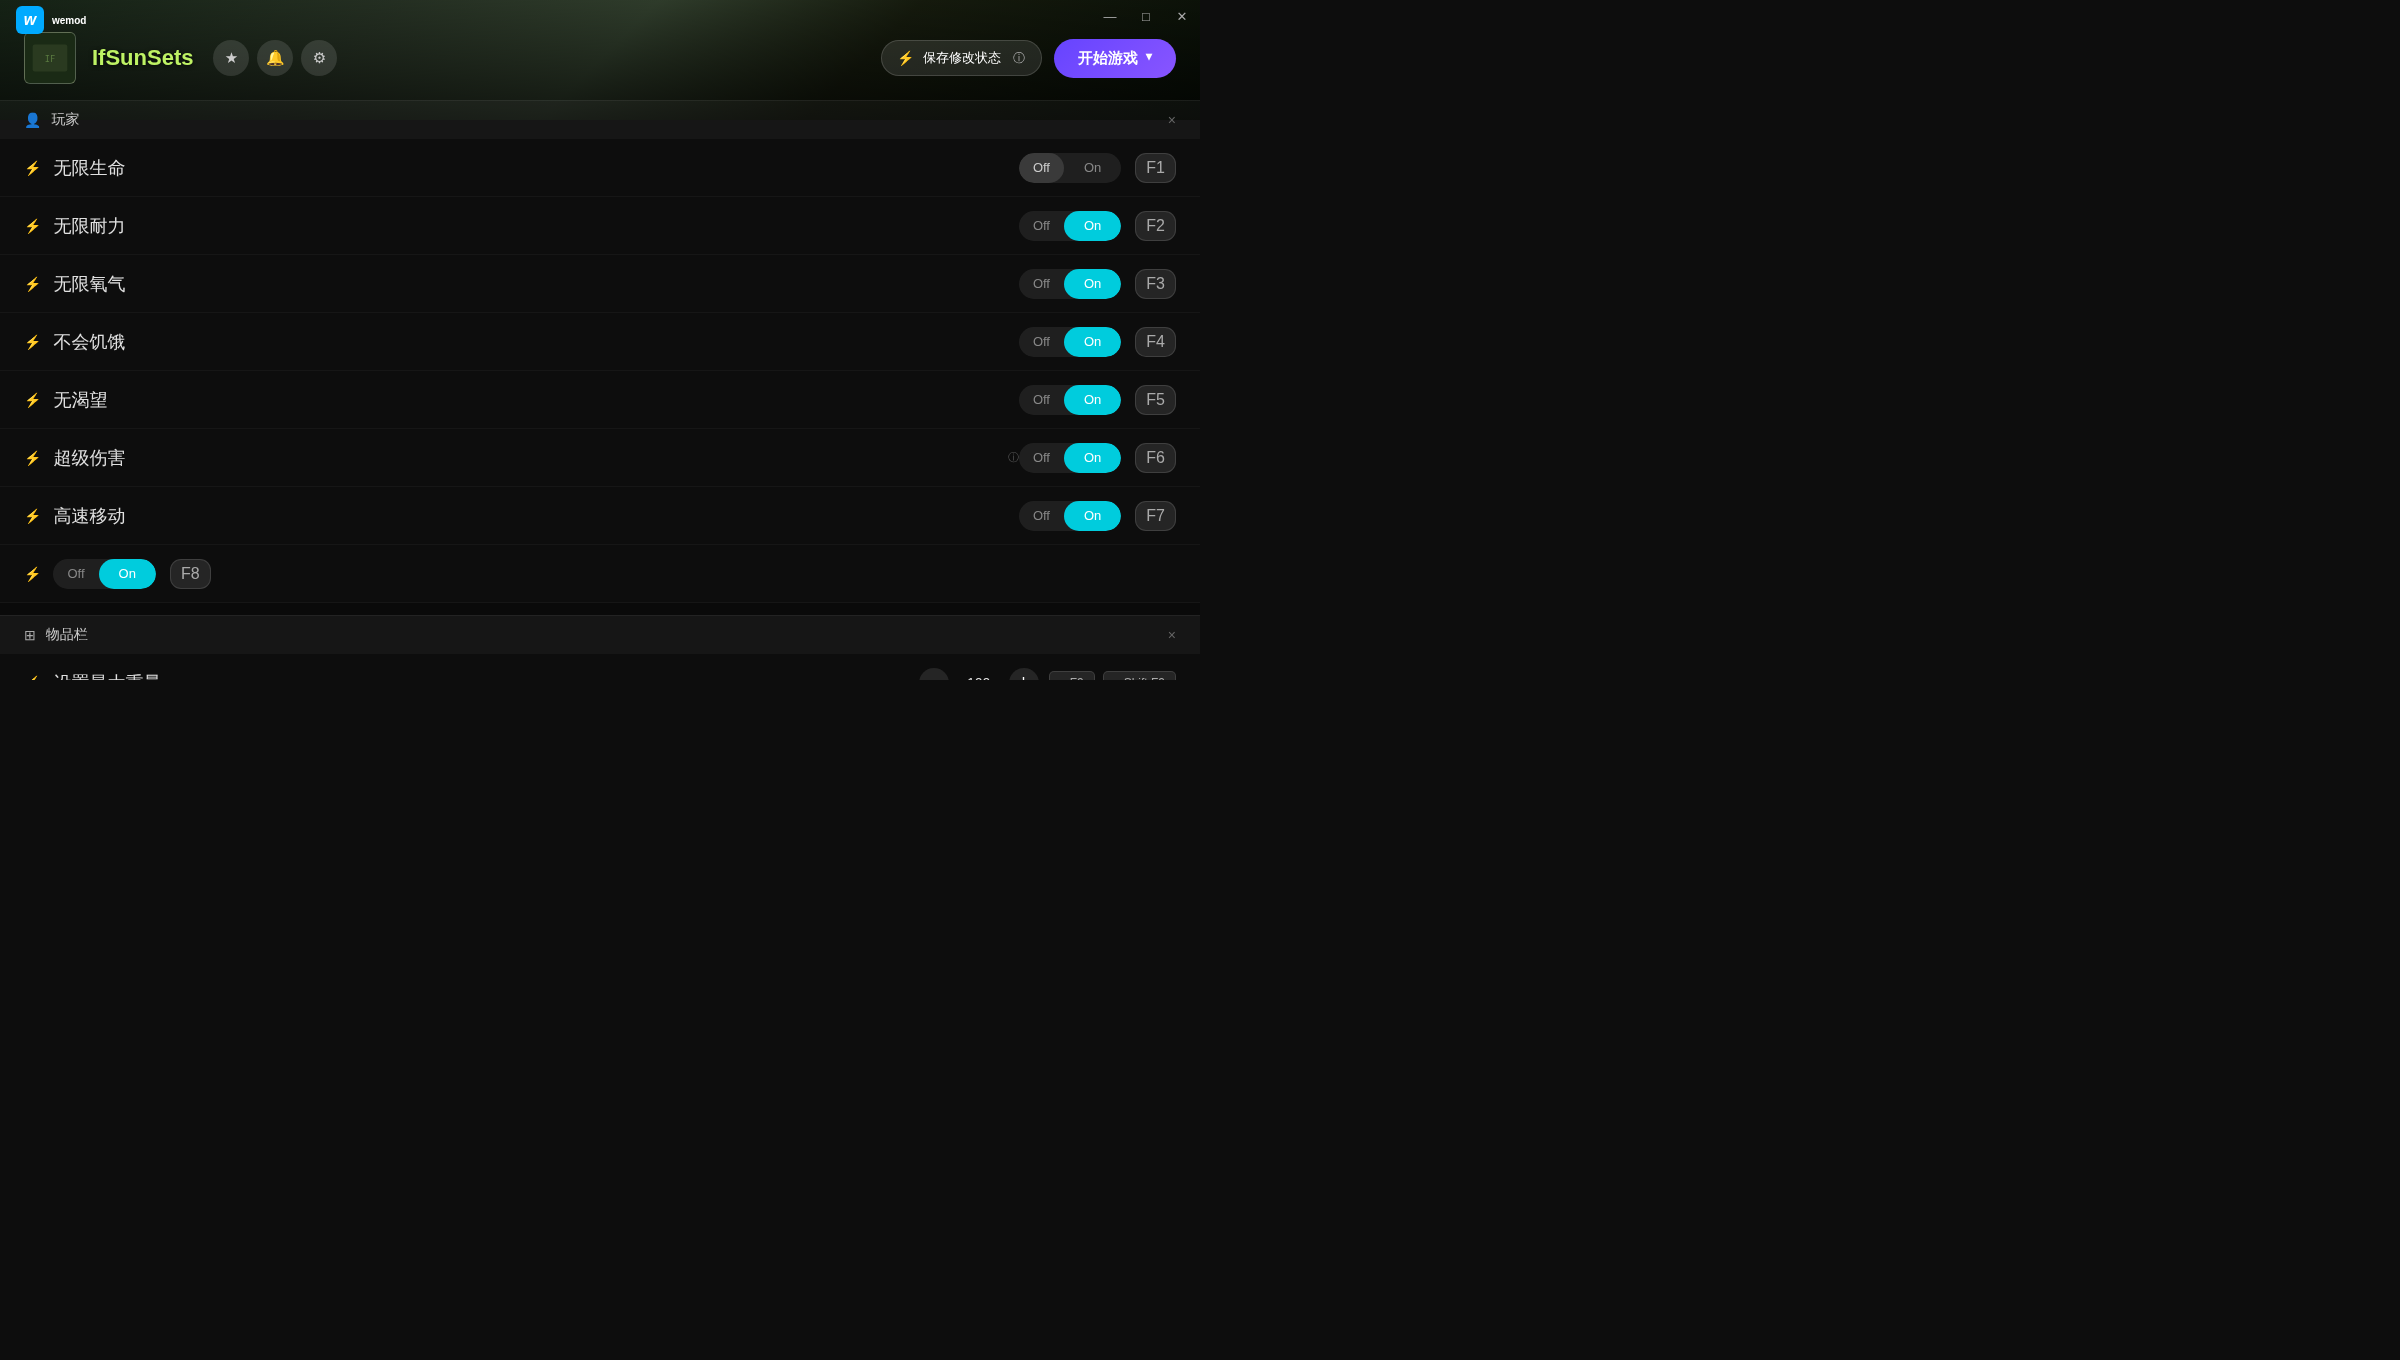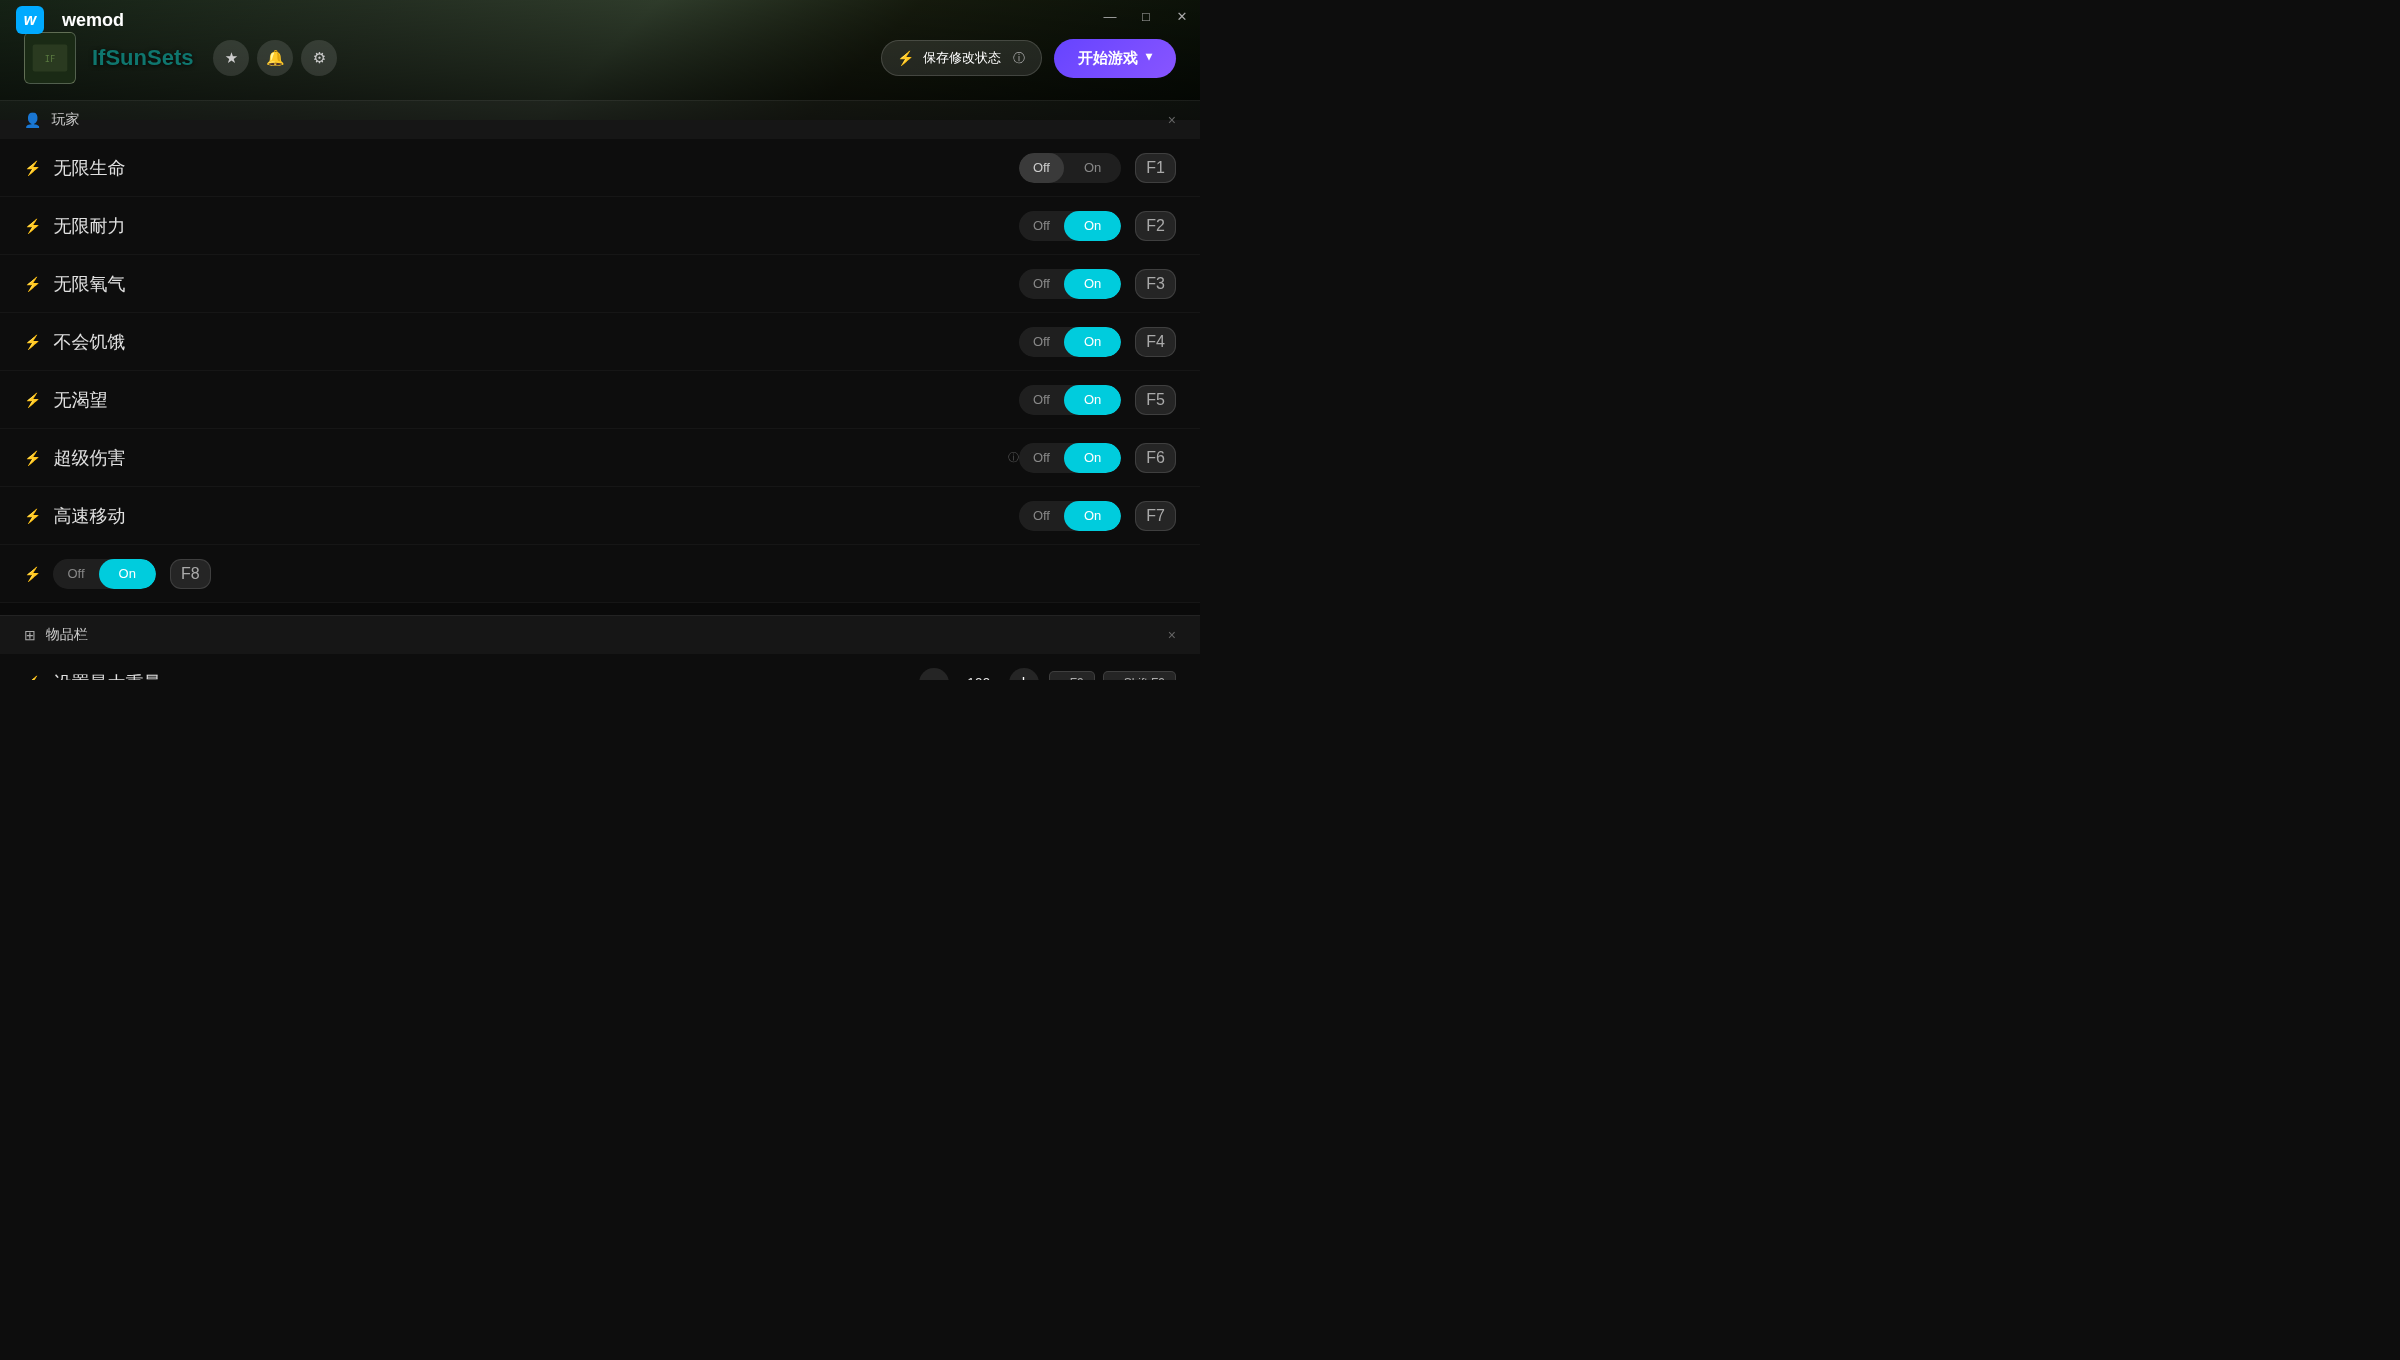--- a/index.html
+++ b/index.html
@@ -75,21 +75,21 @@
       justify-content: flex-start;
       font-size: 10px;
       color: #aaa;
       border: 1px solid rgba(255,255,255,0.15);
       overflow: hidden;
       flex-shrink: 0;
     }
     .game-title {
       font-size: 22px;
       font-weight: 600;
-      color: #0f766e;
+      color: #bef264;
       text-shadow: 0 1px 4px rgba(0,0,0,0.8);
     }
     .header-icons {
       display: flex;
       gap: 8px;
       margin-left: 4px;
     }
     .header-icon-btn {
       width: 36px;
       height: 36px;
@@ -329,24 +329,23 @@
       border-radius: 6px;
       display: flex;
       align-items: center;
       justify-content: center;
       font-weight: 900;
       font-size: 16px;
       color: #fff;
       font-style: italic;
     }
     .logo-text {
-      font-size: 18px;
+      font-size: 10px;
       font-weight: 600;
       color: #fff;
-      margin-left: 10px;
     }
 
     
     .section-gap {
       height: 12px;
       background: rgba(0,0,0,0.2);
     }
   </style>
 </head>
 <body>

